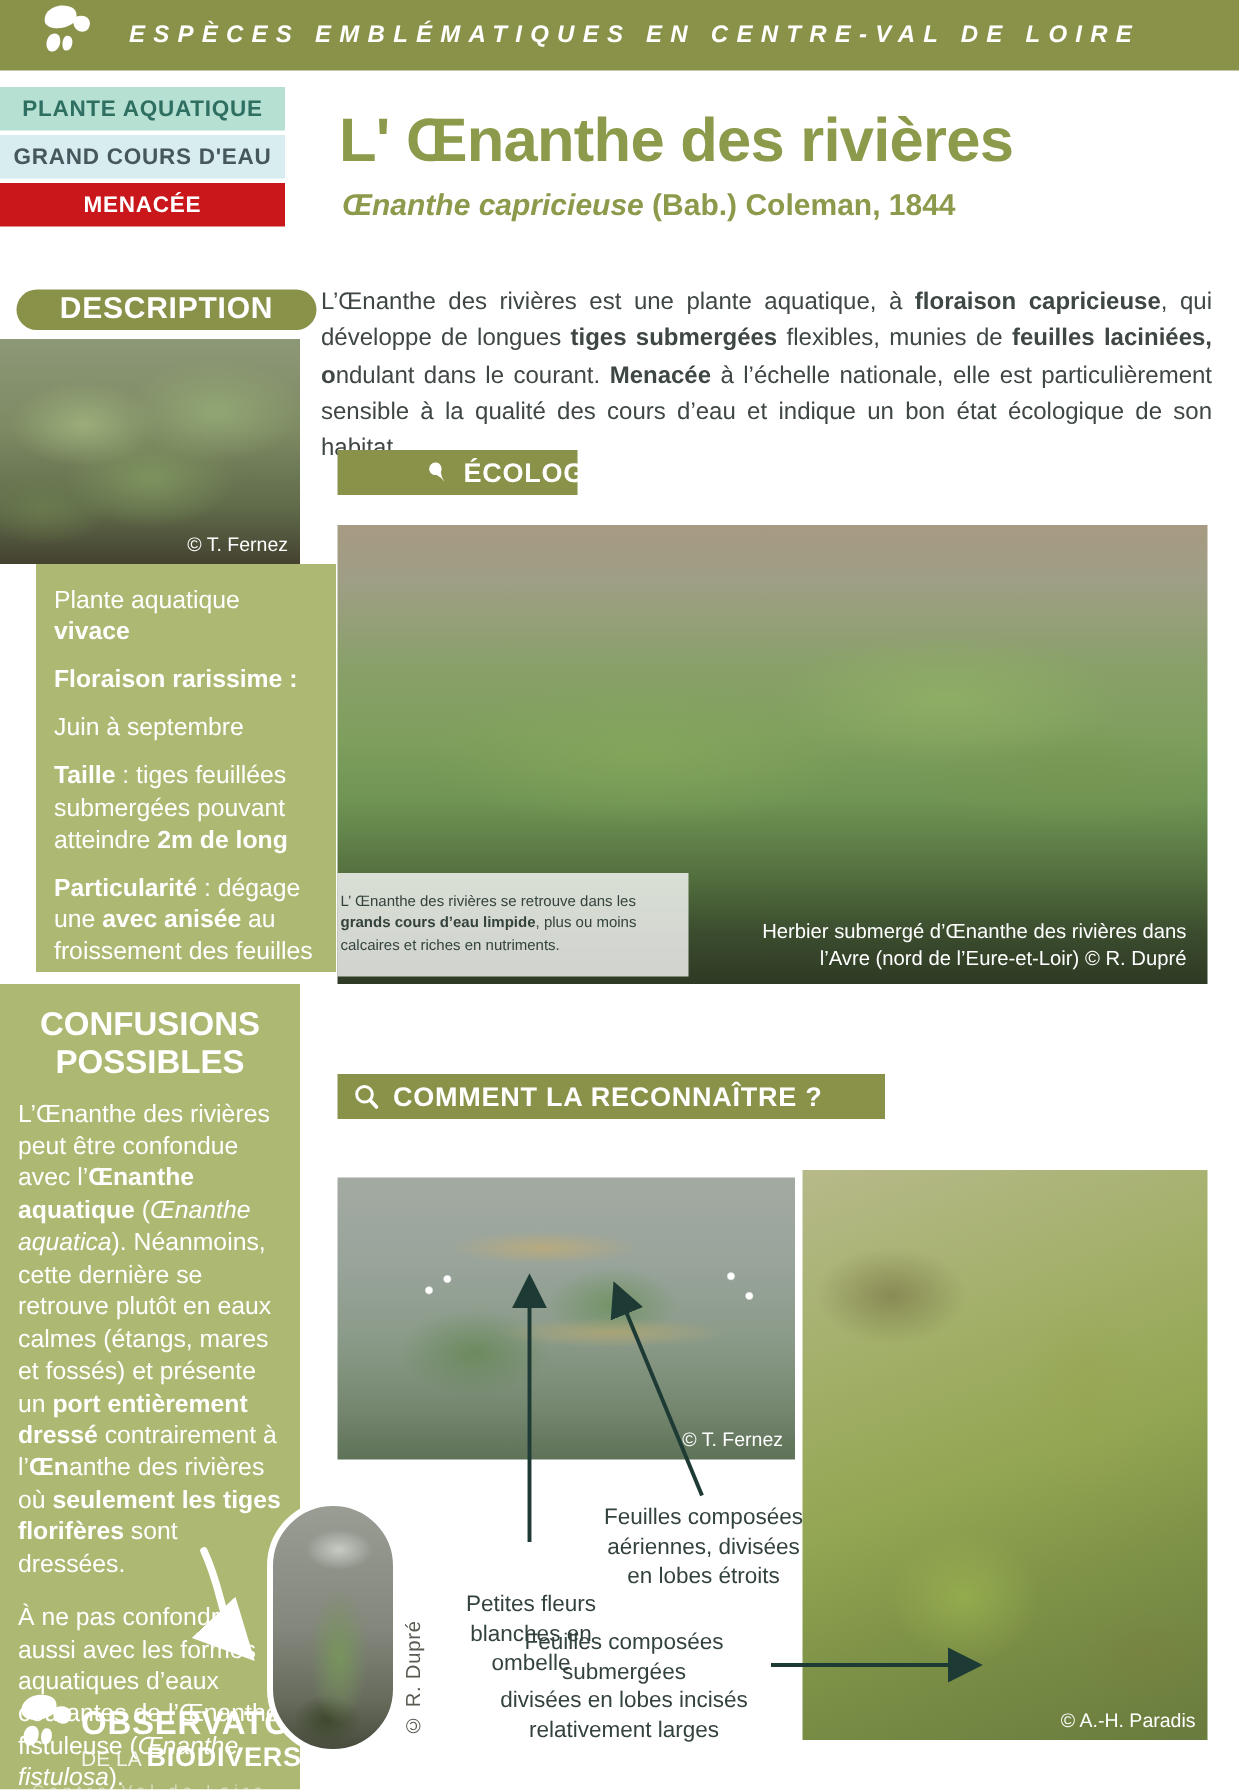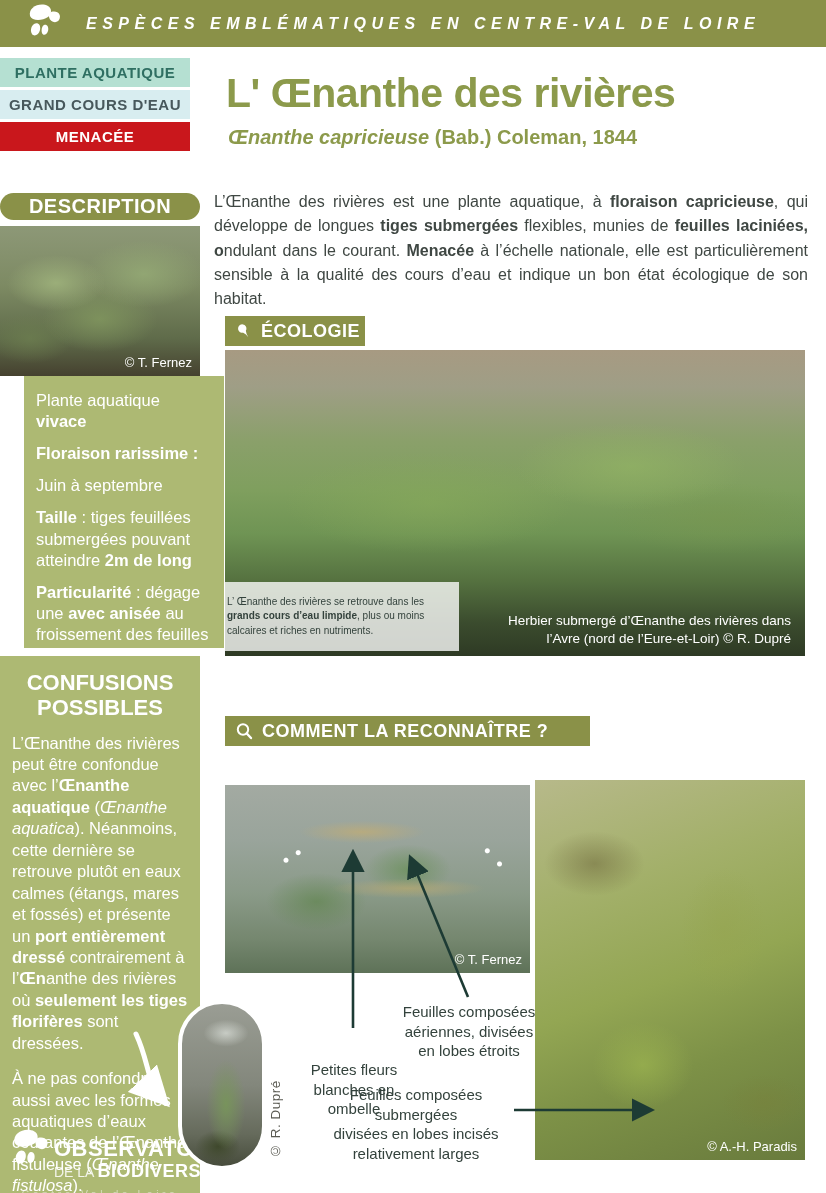--- a/index.html
+++ b/index.html
@@ -14,21 +14,21 @@
                   margin-left:22px; white-space:nowrap; }
 
   
   .tag { position:absolute; left:0; width:190px; height:29px; display:flex; align-items:center;
          justify-content:center; font-size:15px; font-weight:bold; letter-spacing:.5px; }
   .tag-aquatic { top:58px; background:#b5e0d2; color:#2f6f62; }
   .tag-river   { top:90px; background:#d8edf0; color:#47585c; }
   .tag-menace  { top:122px; background:#c9171c; color:#ffffff; }
 
   
-  .desc-bar { position:absolute; left:0; top:193px; width:200px; height:27px; background:#8a9148;
+  .desc-bar { position:absolute; left:11px; top:193px; width:200px; height:27px; background:#8a9148;
               color:#fff; font-weight:bold; font-size:20px; display:flex; align-items:center; justify-content:center;
               letter-spacing:.5px;border-radius:16px; }
   .photo { position:relative; }
   .photo-credit { position:absolute; right:8px; bottom:6px; color:#fff; font-size:13px; }
   .desc-photo { position:absolute; left:0; top:226px; width:200px; height:150px;
       background:
         radial-gradient(ellipse 70px 40px at 28% 38%, rgba(160,180,125,.85), transparent 70%),
         radial-gradient(ellipse 85px 48px at 72% 32%, rgba(150,172,118,.8), transparent 70%),
         radial-gradient(ellipse 80px 46px at 50% 62%, rgba(130,152,95,.8), transparent 72%),
         radial-gradient(ellipse 60px 35px at 15% 75%, rgba(110,128,80,.7), transparent 72%),
@@ -66,21 +66,21 @@
   
   .main-title { position:absolute; left:226px; top:70px; color:#8c9a4b; font-size:41px; font-weight:bold;
                 letter-spacing:-.5px; }
   .main-subtitle { position:absolute; left:228px; top:126px; color:#8c9a4b; font-size:20px; font-weight:bold; }
   .intro { position:absolute; left:214px; top:190px; width:594px; color:#3f4743; font-size:16px;
            line-height:1.52; text-align:justify; }
 
   .section-bar { position:absolute; height:30px; background:#8a9148; color:#fff; display:flex;
                  align-items:center; font-weight:bold; font-size:18px; letter-spacing:.5px; }
   .section-bar .s-icon { margin:0 8px 0 10px; display:flex; align-items:center; }
-  .eco-bar { left:225px; top:316px; width:140px; }
+  .eco-bar { left:225px; top:300px; width:160px;padding-left:48px; }
   .id-bar  { left:225px; top:716px; width:365px; }
 
   .eco-photo { position:absolute; left:225px; top:350px; width:580px; height:306px;
       background:
         radial-gradient(ellipse 160px 60px at 70% 38%, rgba(150,185,100,.55), transparent 72%),
         radial-gradient(ellipse 200px 70px at 35% 50%, rgba(135,170,90,.6), transparent 72%),
         radial-gradient(ellipse 150px 50px at 85% 55%, rgba(120,150,80,.55), transparent 72%),
         linear-gradient(180deg,#a79a82 0%,#9f9e86 12%,#8aa06a 30%,#7f9f5e 46%,#6f9454 60%,#54703f 76%,#3b4c2e 89%,#2e3a24 100%); }
   .eco-caption { position:absolute; left:0; bottom:5px; width:234px; background:rgba(255,255,255,.78);
                  padding:13px 2px; color:#33423c; font-size:10px; line-height:1.45; }

